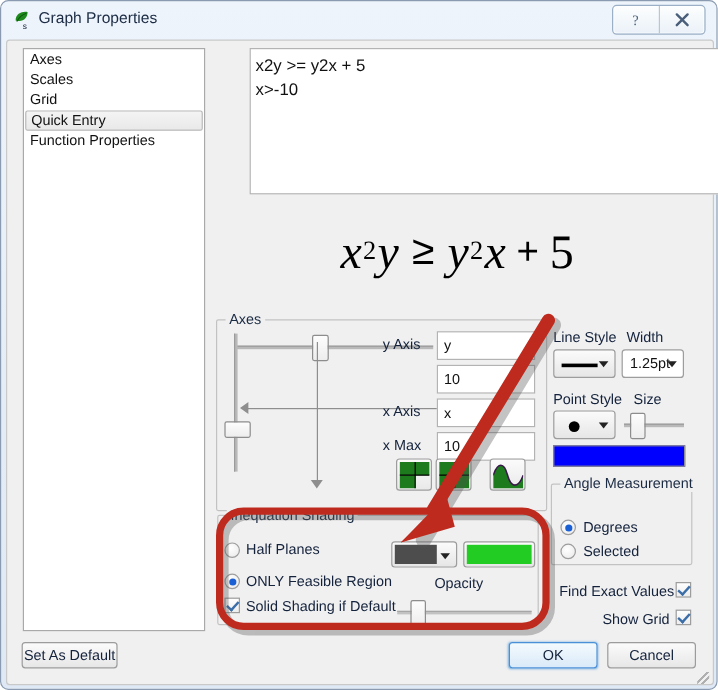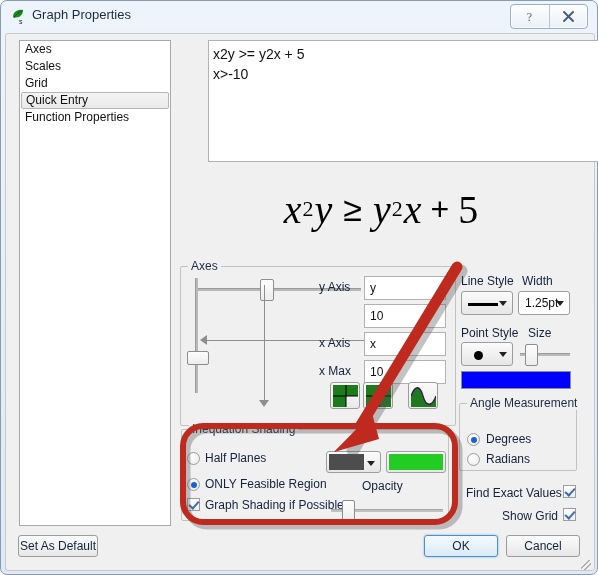--- a/index.html
+++ b/index.html
@@ -358,36 +358,36 @@
   <div class="size-track"></div>
   <div class="thumb size-thumb"></div>
   <div class="colorbar" id="func-color" style="background: rgb(0, 0, 255);"></div>
 
   <div class="group" id="angle-group">
     <span class="group-title">Angle Measurement</span>
   </div>
   <div class="radio on" style="left:466px;top:432px;"></div>
   <span class="lbl" style="left:485px;top:431px;">Degrees</span>
   <div class="radio" style="left:466px;top:452px;"></div>
-  <span class="lbl" style="left:485px;top:451px;">Radians</span>
+  <span class="lbl" style="left:485px;top:451px;">Selected</span>
 
   <span class="lbl" style="left:465px;top:485px;">Find Exact Values</span>
   <div class="check on" style="left:562px;top:484px;"></div>
   <span class="lbl" style="left:501px;top:508px;">Show Grid</span>
   <div class="check on" style="left:562px;top:507px;"></div>
 
   <div class="group" id="ineq-group">
     <span class="group-title">Inequation Shading</span>
   </div>
   <div class="radio" style="left:186px;top:451px;"></div>
   <span class="lbl" style="left:204px;top:450px;">Half Planes</span>
   <div class="radio on" style="left:186px;top:477px;"></div>
   <span class="lbl" style="left:204px;top:476px;">ONLY Feasible Region</span>
   <div class="check on" style="left:186px;top:497px;"></div>
-  <span class="lbl" style="left:204px;top:497px;">Graph Shading if Possible</span>
+  <span class="lbl" style="left:204px;top:497px;">Solid Shading if Default</span>
 
   <div class="combo" id="sw-color">
     <span class="swatch-fill" id="shade-swatch" style="background: rgb(77, 77, 77);"></span>
     <span class="caret"></span>
   </div>
   <div id="sw-green">
     <span class="inner" id="green-swatch" style="background: rgb(34, 204, 34);"></span>
   </div>
   <span class="lbl" style="left:361px;top:478px;">Opacity</span>
   <div class="opacity-track"></div>

